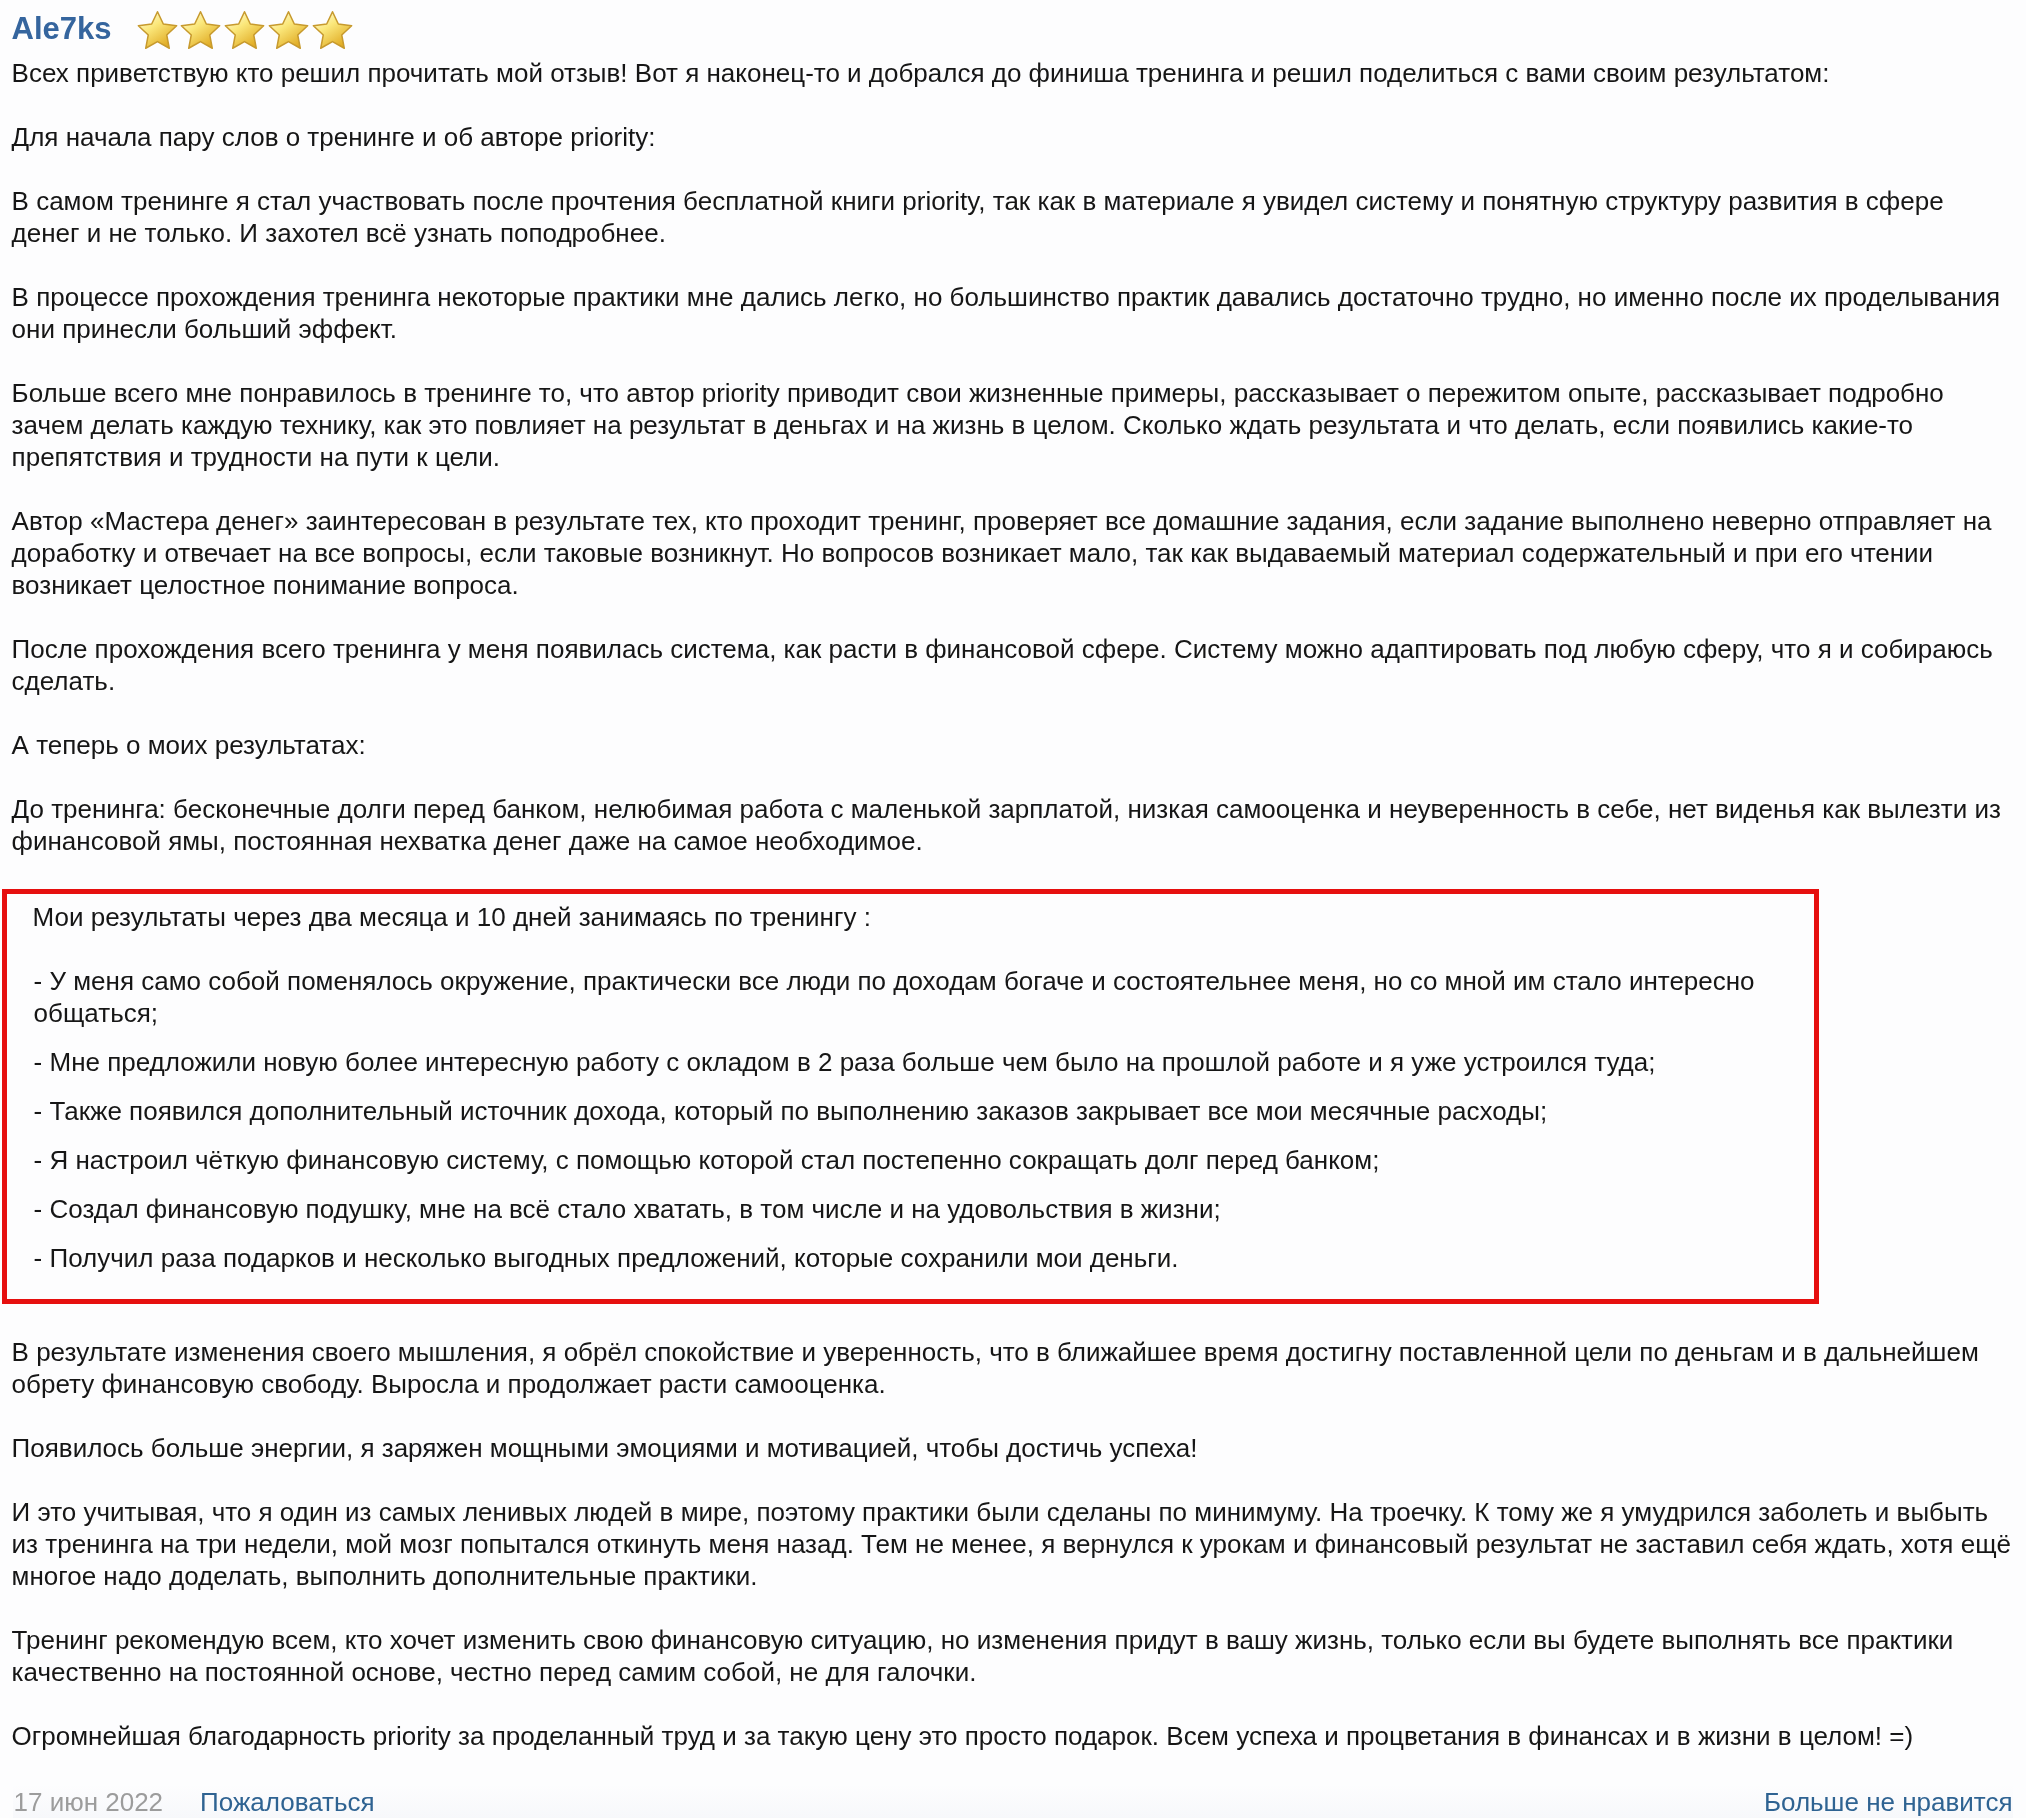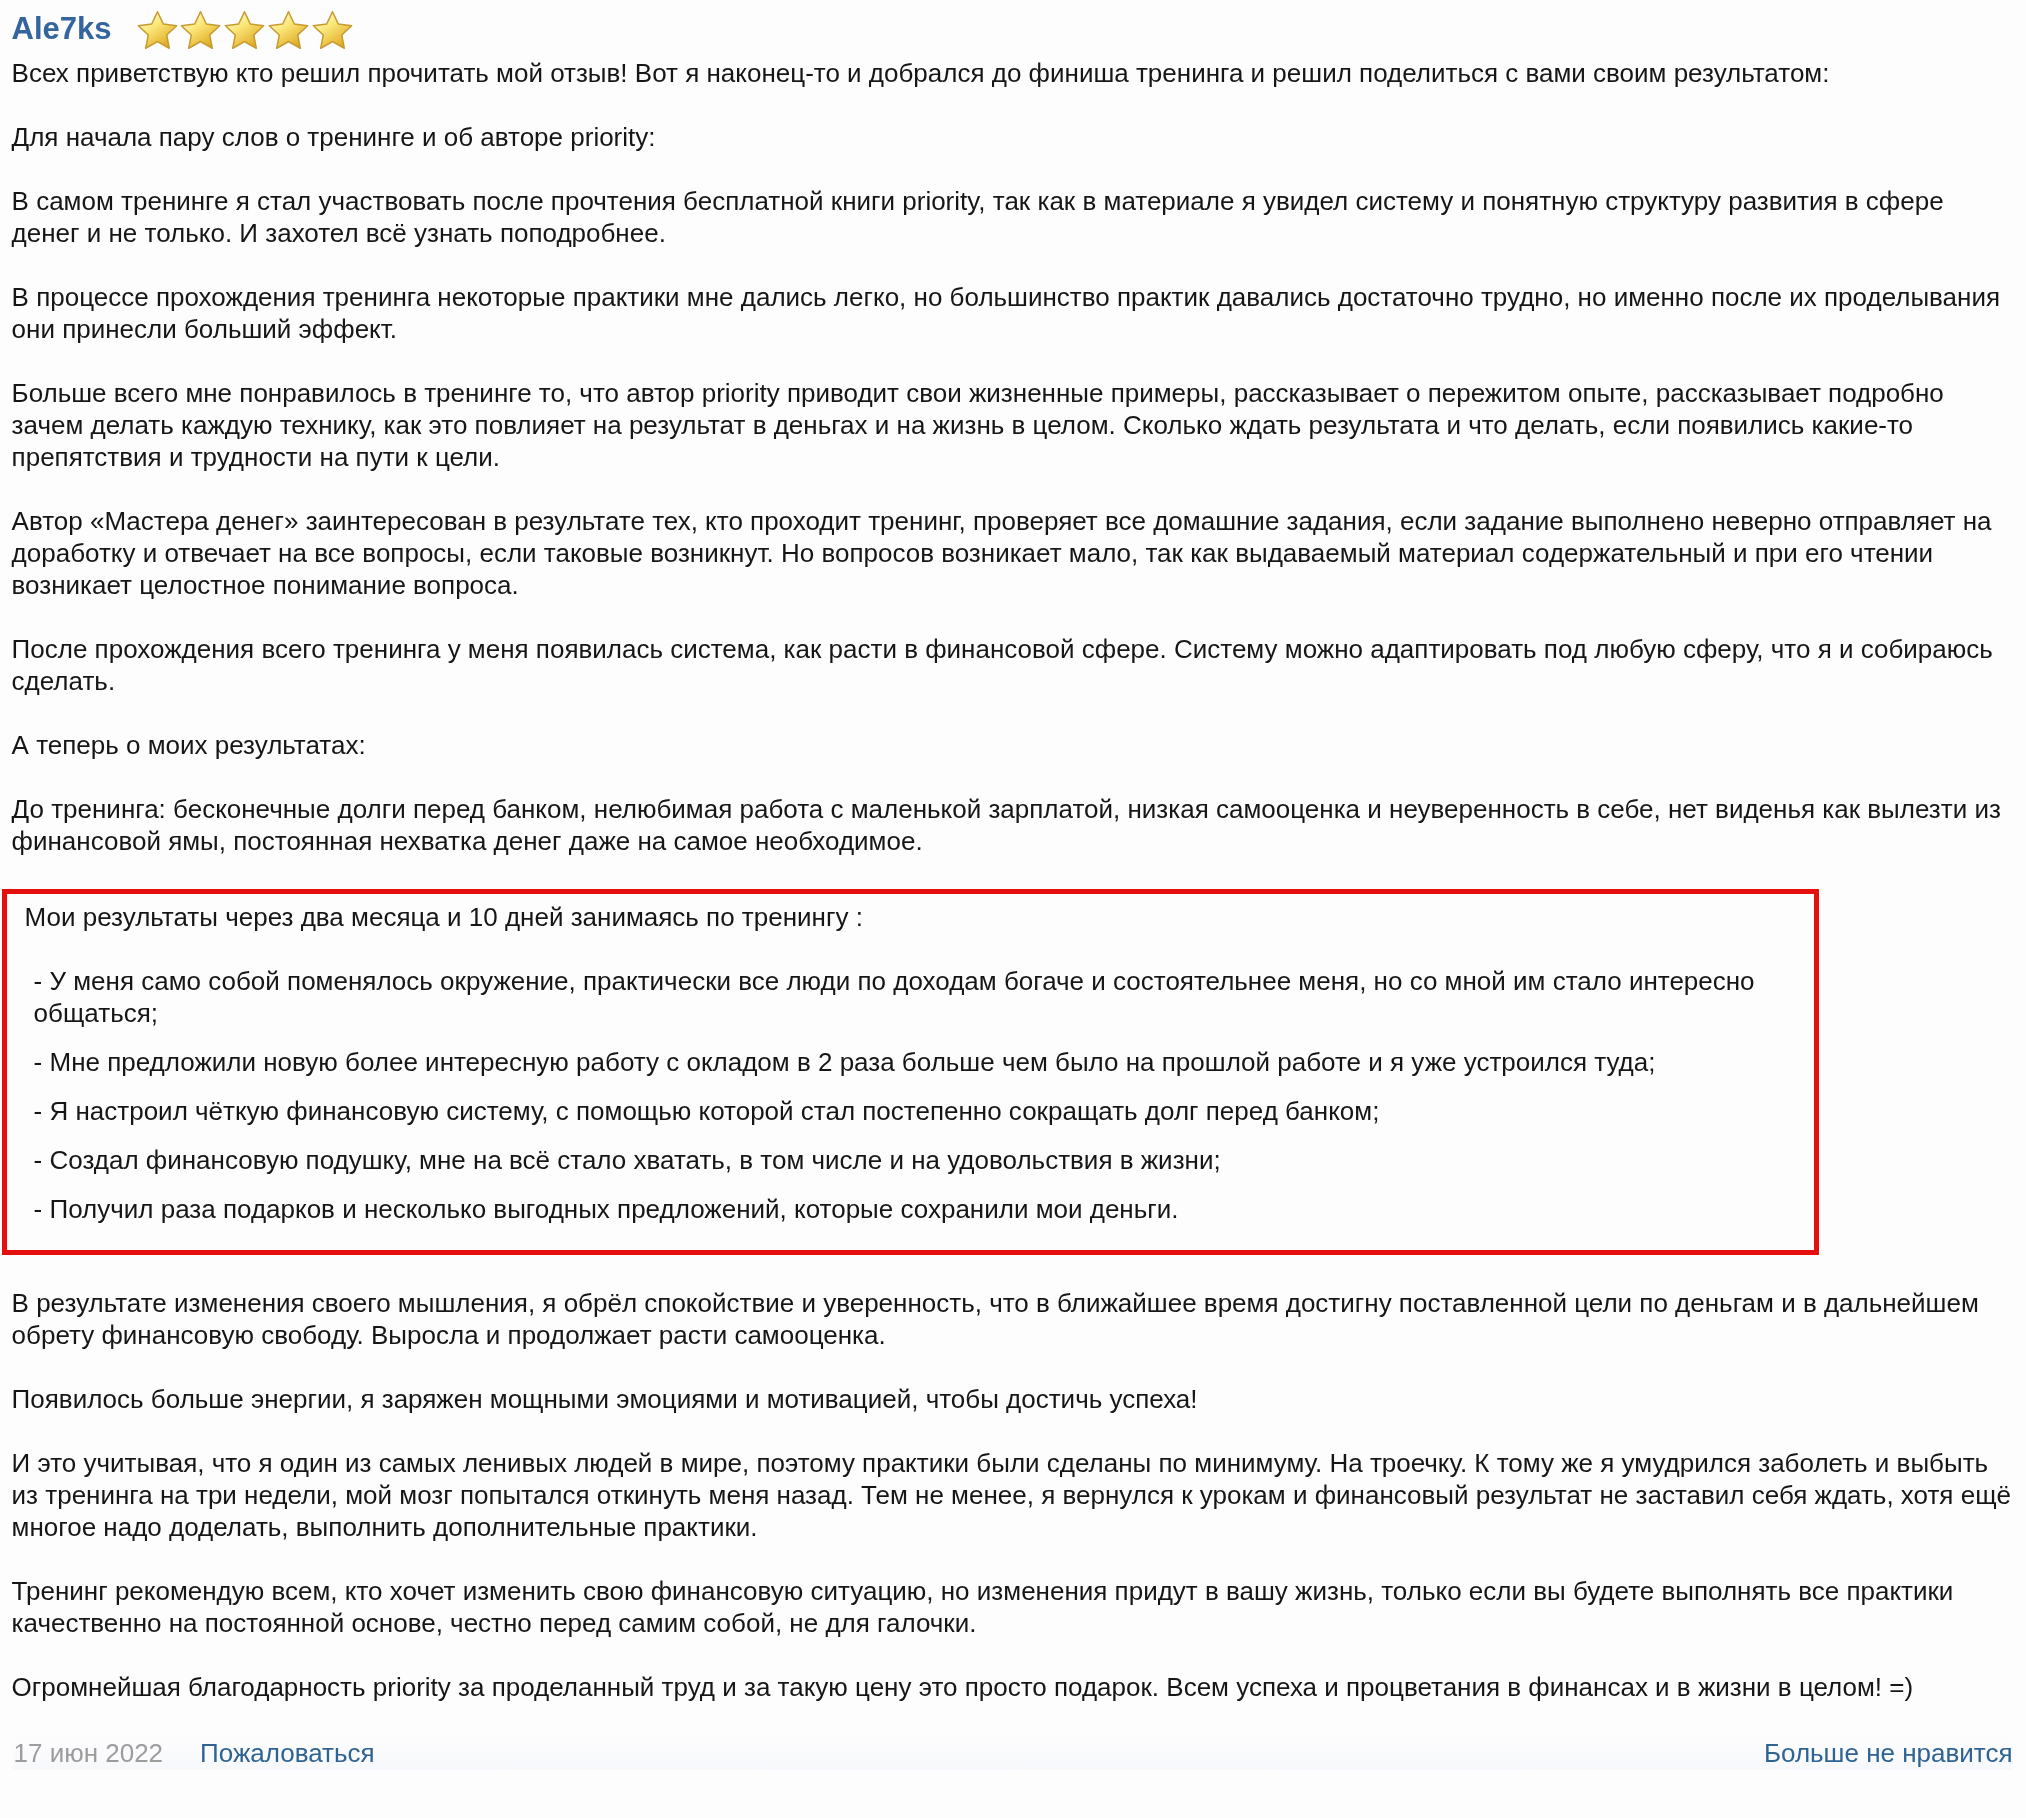--- a/index.html
+++ b/index.html
@@ -19,21 +19,21 @@
   .para{margin:0 0 32px 0;white-space:pre-wrap;}
   .redbox{
     border:5.8px solid var(--accent,#e60f0f);
     box-sizing:border-box;
     margin:0 0 32px -9.7px;
     padding:7.8px 9.7px;
     background:transparent;
   }
   .redbox-1{width:1817px;}
   .redbox-2{width:1956px;}
-  .redbox .box-title{margin:0 0 32px 8px;}
+  .redbox .box-title{margin:0 0 32px 16px;}
   .redbox .box-line{margin:17px;}
   .meta-row{
     display:flex;justify-content:space-between;align-items:center;
     height:35px;margin:0 1.9px 0 1.9px;
     background:linear-gradient(#fdfdfe,#f7f8fb);
   }
   .meta-left{display:flex;align-items:center;gap:37px;}
   .date{color:#9c9c9c;}
   .lnk{color:var(--link-blue,#2f6392);text-decoration:none;cursor:pointer;}
 </style>
@@ -97,20 +97,21 @@
   <div class="para">До тренинга: бесконечные долги перед банком, нелюбимая работа с маленькой зарплатой, низкая самооценка и неуверенность в себе, нет виденья как вылезти из финансовой ямы, постоянная нехватка денег даже на самое необходимое.</div>
 </div>
 
   <div class="redbox redbox-1">
     <div class="para box-title">Мои результаты через два месяца и 10 дней занимаясь по тренингу :</div>
     <div>
   <div class="para box-line">- У меня само собой поменялось окружение, практически все люди по доходам богаче и состоятельнее меня, но со мной им стало интересно общаться;</div>
 
   <div class="para box-line">- Мне предложили новую более интересную работу с окладом в 2 раза больше чем было на прошлой работе и я уже устроился туда;</div>
 
+  <div class="para box-line">- Также появился дополнительный источник дохода, который по выполнению заказов закрывает все мои месячные расходы;</div>
 
   <div class="para box-line">- Я настроил чёткую финансовую систему, с помощью которой стал постепенно сокращать долг перед банком;</div>
 
   <div class="para box-line">- Создал финансовую подушку, мне на всё стало хватать, в том числе и на удовольствия в жизни;</div>
 
   <div class="para box-line">- Получил раза подарков и несколько выгодных предложений, которые сохранили мои деньги.</div>
 </div>
   </div>
 
   <div>

